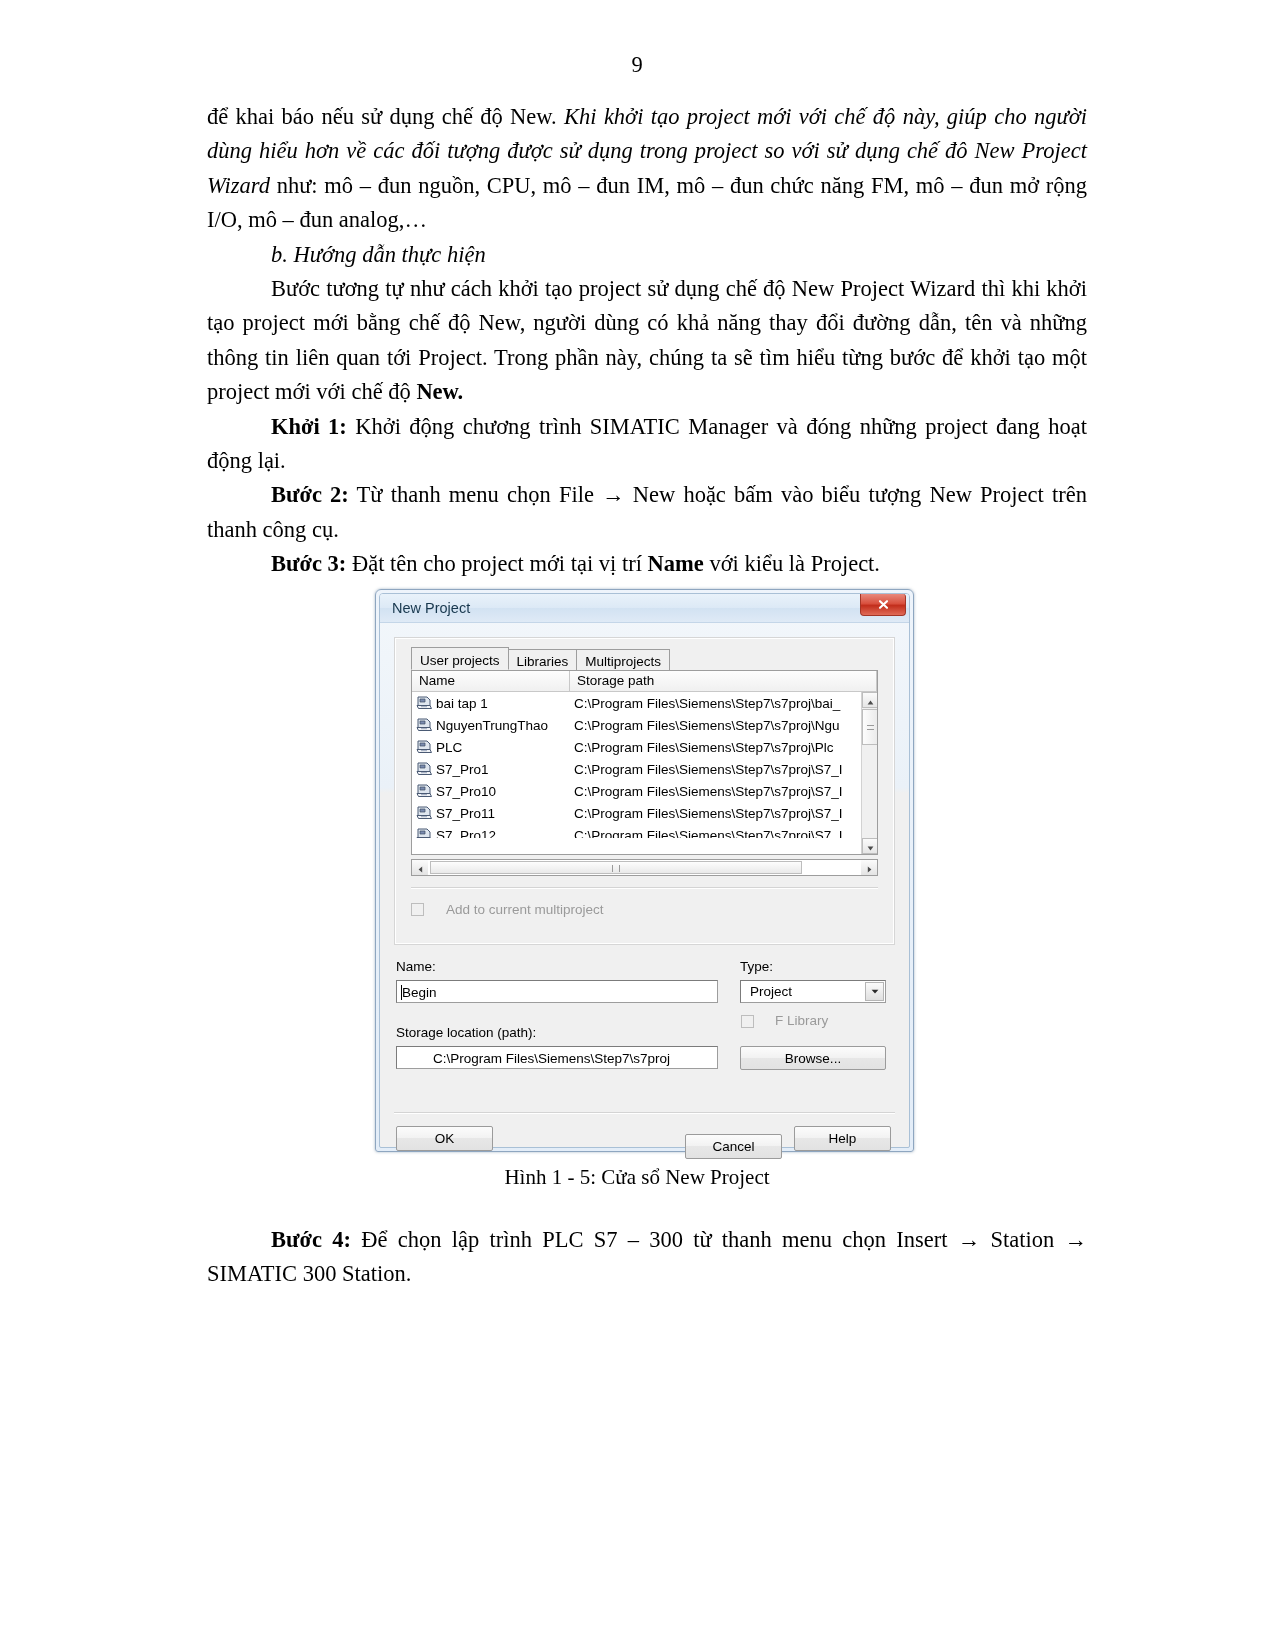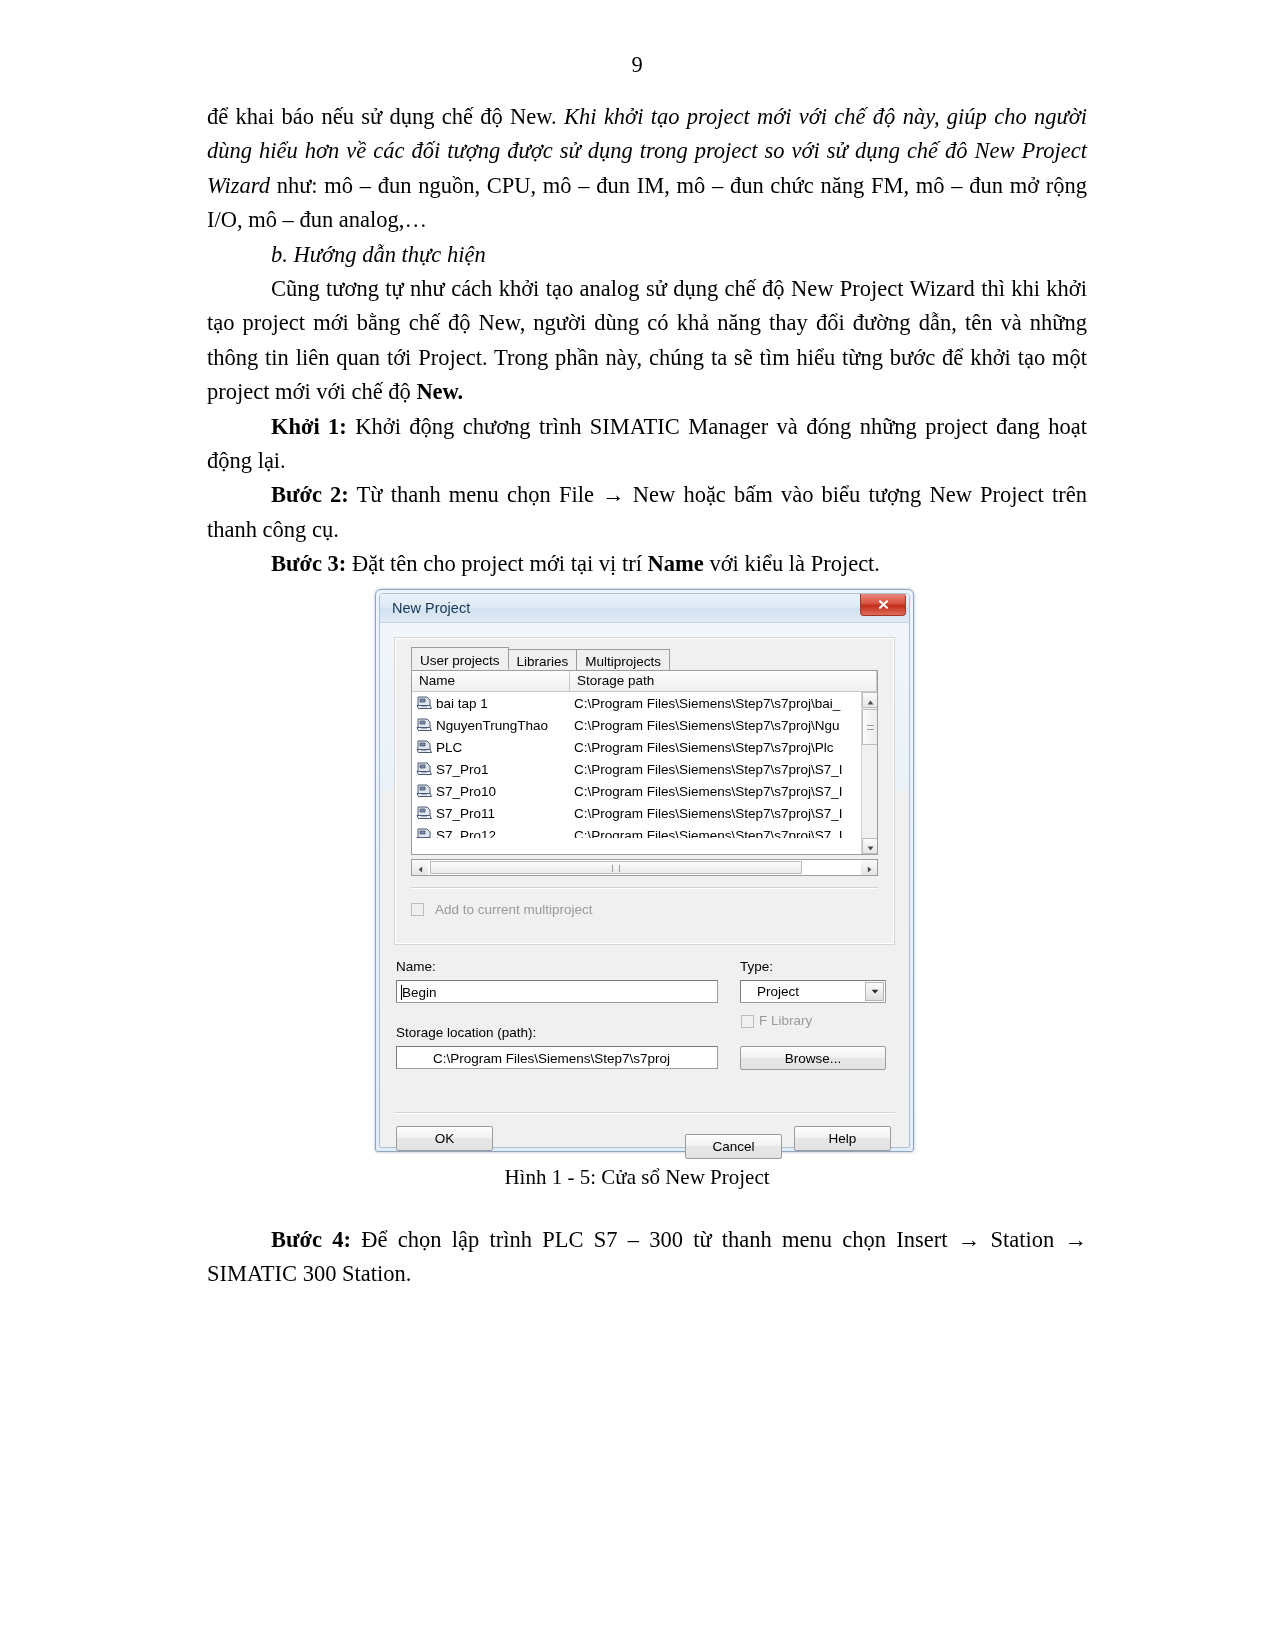--- a/index.html
+++ b/index.html
@@ -304,21 +304,21 @@
     border-bottom: 1px solid #ffffff;
     height: 2px;
   }
 
   .chk-multiproject {
     position: absolute;
     left: 16px;
     top: 264px;
     display: flex;
     align-items: center;
-    gap: 11px;
+    gap: 22px;
     font-size: 13.5px;
     color: #9a9a9a;
   }
   .checkbox {
     width: 13px; height: 13px;
     background: #f0f0f0;
     border: 1px solid #bdbdbd;
     display: inline-block;
     flex: 0 0 13px;
   }
@@ -358,38 +358,38 @@
     position: absolute;
     left: 346px; top: 21px;
     width: 146px;
     height: 23px;
     background: #ffffff;
     border: 1px solid #9d9d9d;
     border-top-color: #7b7b7b;
     border-left-color: #7b7b7b;
     font-size: 13.5px;
     line-height: 21px;
-    padding-left: 16px;
+    padding-left: 9px;
     position: absolute;
     cursor: pointer;
   }
   .type-select .arrowbtn {
     position: absolute;
     right: 1px; top: 1px;
     width: 19px; height: 19px;
     background: linear-gradient(to bottom,#fbfbfb,#e0e0e0);
     border: 1px solid #b5b5b5;
     display: flex; align-items: center; justify-content: center;
   }
   .chk-flibrary {
     position: absolute;
     left: 347px; top: 54px;
     display: flex;
     align-items: flex-end;
-    gap: 5px;
+    gap: 21px;
     font-size: 13.5px;
     color: #9a9a9a;
   }
   .fld-storage-label {
     position: absolute;
     left: 2px; top: 66px;
   }
   .storage-input {
     position: absolute;
     left: 2px; top: 87px;
@@ -454,21 +454,21 @@
 
     <p>
       <span>để khai báo nếu sử dụng chế độ New. </span><span class="ital">Khi khởi tạo project mới với chế độ này, giúp cho người dùng hiểu hơn về các đối tượng được sử dụng trong project so với sử dụng chế đô New Project Wizard </span><span>như: mô – đun nguồn, CPU, mô – đun IM, mô – đun chức năng FM, mô – đun mở rộng I/O, mô – đun analog,…</span>
     </p>
 
     <p class="indent">
       <span class="ital">b. Hướng dẫn thực hiện</span>
     </p>
 
     <p class="indent">
-      <span>Cũng tương tự như cách khởi tạo analog sử dụng chế độ New Project Wizard thì khi khởi tạo project mới bằng chế độ New, người dùng có khả năng thay đổi đường dẫn, tên và những thông tin liên quan tới Project. Trong phần này, chúng ta sẽ tìm hiểu từng bước để khởi tạo một project mới với chế độ </span><span class="bold">New.</span>
+      <span>Bước tương tự như cách khởi tạo project sử dụng chế độ New Project Wizard thì khi khởi tạo project mới bằng chế độ New, người dùng có khả năng thay đổi đường dẫn, tên và những thông tin liên quan tới Project. Trong phần này, chúng ta sẽ tìm hiểu từng bước để khởi tạo một project mới với chế độ </span><span class="bold">New.</span>
     </p>
 
     <p class="indent">
       <span class="bold">Khởi 1:</span><span> Khởi động chương trình SIMATIC Manager và đóng những project đang hoạt động lại.</span>
     </p>
 
     <p class="indent">
       <span class="bold">Bước 2:</span><span> Từ thanh menu chọn File → New hoặc bấm vào biểu tượng New Project trên thanh công cụ.</span>
     </p>
 

